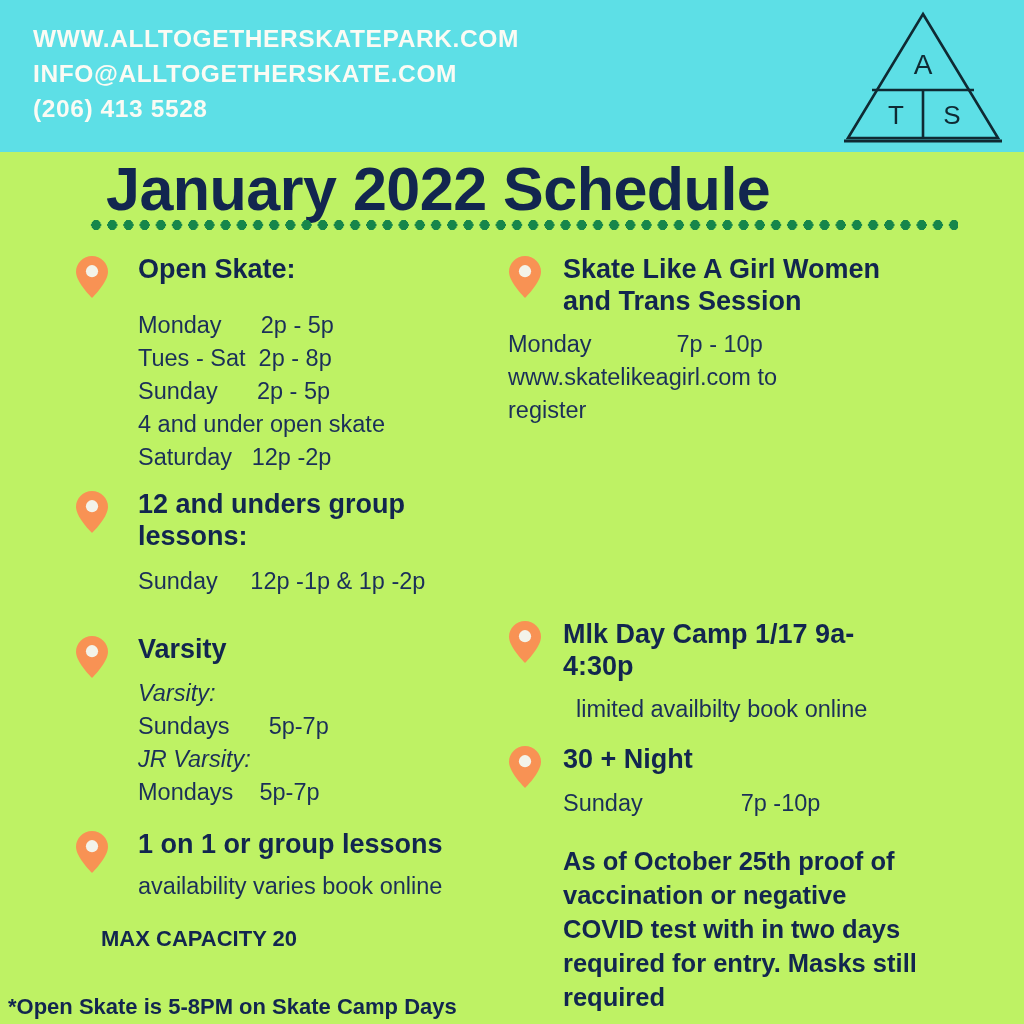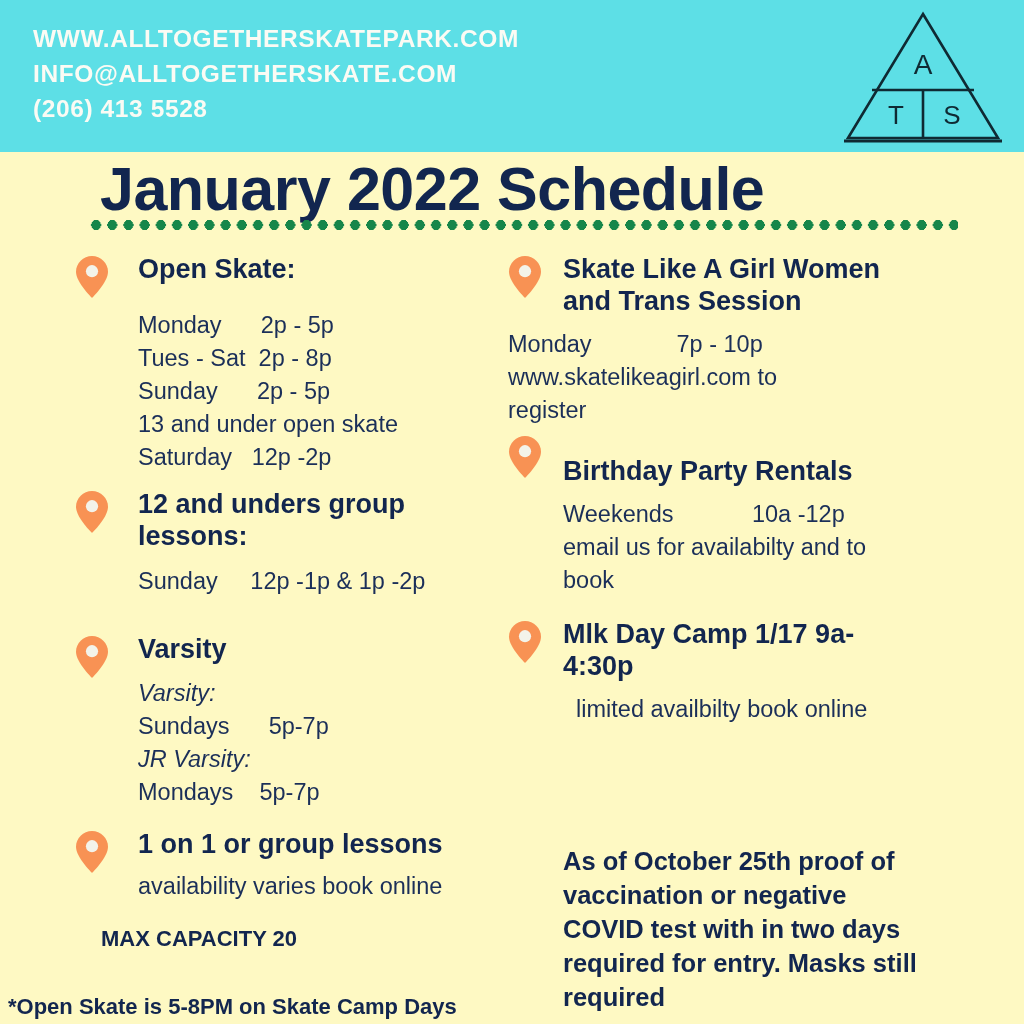--- a/index.html
+++ b/index.html
@@ -7,21 +7,21 @@
     padding: 0;
     background: #ffffff;
   }
   body {
     font-family: "Liberation Sans", sans-serif;
   }
   #poster {
     position: relative;
     width: 1024px;
     height: 1024px;
-    background: #fef9c3;
+    background: #bef264;
     overflow: hidden;
   }
 
   
   #header-band {
     position: absolute;
     left: 0; top: 0;
     width: 1024px;
     height: 152px;
     background: #5ddfe6;
@@ -52,21 +52,21 @@
   
   #title-wrap {
     position: absolute;
     left: 0;
     top: 152px;
     width: 1024px;
     height: 90px;
   }
   #page-title {
     position: absolute;
-    left: 100px;
+    left: 106px;
     top: 2px;
     color: #12264f;
     font-family: "Liberation Sans", sans-serif;
     font-size: 61px;
     font-weight: 700;
     letter-spacing: -0.5px;
     white-space: nowrap;
   }
   #title-dots {
     position: absolute;
@@ -167,21 +167,21 @@
         <svg viewBox="0 0 34 44" width="34" height="44">
           <path d="M17 1 C8.2 1 1 8.1 1 16.8 C1 27.5 17 43 17 43 C17 43 33 27.5 33 16.8 C33 8.1 25.8 1 17 1 Z" fill="#f89254"></path>
           <circle cx="17" cy="16.2" r="6.1" fill="#f3f3ea"></circle>
         </svg>
       </div>
       <div class="entry-head" style="margin-left:63px;">Open Skate:</div>
       <div style="margin-left:63px; margin-top:24px;">
         <div class="entry-line">Monday      2p - 5p</div>
         <div class="entry-line">Tues - Sat  2p - 8p</div>
         <div class="entry-line">Sunday      2p - 5p</div>
-        <div class="entry-line">13 and under open skate</div>
+        <div class="entry-line">4 and under open skate</div>
         <div class="entry-line">Saturday   12p -2p</div>
       </div>
     </div>
 
     <div class="entry" style="left:75px; top:246px; width:400px;">
       <div class="pin" style="left:0px; top:2px;">
         <svg viewBox="0 0 34 44" width="34" height="44">
           <path d="M17 1 C8.2 1 1 8.1 1 16.8 C1 27.5 17 43 17 43 C17 43 33 27.5 33 16.8 C33 8.1 25.8 1 17 1 Z" fill="#f89254"></path>
           <circle cx="17" cy="16.2" r="6.1" fill="#f3f3ea"></circle>
         </svg>
@@ -236,45 +236,43 @@
         </svg>
       </div>
       <div class="entry-head" style="margin-left:55px; width:350px;">Skate Like A Girl Women and Trans Session</div>
       <div style="margin-top:11px;">
         <div class="entry-line">Monday             7p - 10p</div>
         <div class="entry-line">www.skatelikeagirl.com to</div>
         <div class="entry-line">register</div>
       </div>
     </div>
 
-    <div class="entry" style="left:8px; top:191px; width:420px;">
-      <div class="pin" style="left:0px; top:2px;">
-        <svg viewBox="0 0 34 44" width="34" height="44">
-          <path d="M17 1 C8.2 1 1 8.1 1 16.8 C1 27.5 17 43 17 43 C17 43 33 27.5 33 16.8 C33 8.1 25.8 1 17 1 Z" fill="#f89254"></path>
-          <circle cx="17" cy="16.2" r="6.1" fill="#f3f3ea"></circle>
-        </svg>
-      </div>
-      <div class="entry-head" style="margin-left:55px; margin-top:22px;">Birthday Party Rentals</div>
-      <div style="margin-left:55px; margin-top:11px;">
-        <div class="entry-line">Weekends            10a -12p</div>
-        <div class="entry-line">email us for availabilty and to</div>
-        <div class="entry-line">book</div>
-      </div>
-    </div>
 
     <div class="entry" style="left:8px; top:376px; width:430px;">
       <div class="pin" style="left:0px; top:2px;">
         <svg viewBox="0 0 34 44" width="34" height="44">
           <path d="M17 1 C8.2 1 1 8.1 1 16.8 C1 27.5 17 43 17 43 C17 43 33 27.5 33 16.8 C33 8.1 25.8 1 17 1 Z" fill="#f89254"></path>
           <circle cx="17" cy="16.2" r="6.1" fill="#f3f3ea"></circle>
         </svg>
       </div>
       <div class="entry-head" style="margin-left:55px; width:340px;">Mlk Day Camp  1/17 9a-4:30p</div>
       <div style="margin-left:55px; margin-top:11px;">
         <div class="entry-line">  limited availbilty book online</div>
       </div>
     </div>
 
+    <div class="entry" style="left:8px; top:501px; width:420px;">
+      <div class="pin" style="left:0px; top:2px;">
+        <svg viewBox="0 0 34 44" width="34" height="44">
+          <path d="M17 1 C8.2 1 1 8.1 1 16.8 C1 27.5 17 43 17 43 C17 43 33 27.5 33 16.8 C33 8.1 25.8 1 17 1 Z" fill="#f89254"></path>
+          <circle cx="17" cy="16.2" r="6.1" fill="#f3f3ea"></circle>
+        </svg>
+      </div>
+      <div class="entry-head" style="margin-left:55px;">30 + Night</div>
+      <div style="margin-left:55px; margin-top:12px;">
+        <div class="entry-line">Sunday               7p -10p</div>
+      </div>
+    </div>
 
     <div class="bold-note" style="position:absolute; left:63px; top:602px; width:355px; font-size:25.5px; line-height:34px;">As of October 25th proof of vaccination or negative COVID test with in two days required for entry. Masks still required</div>
   </div>
 
 </div>
 
 </body></html>

